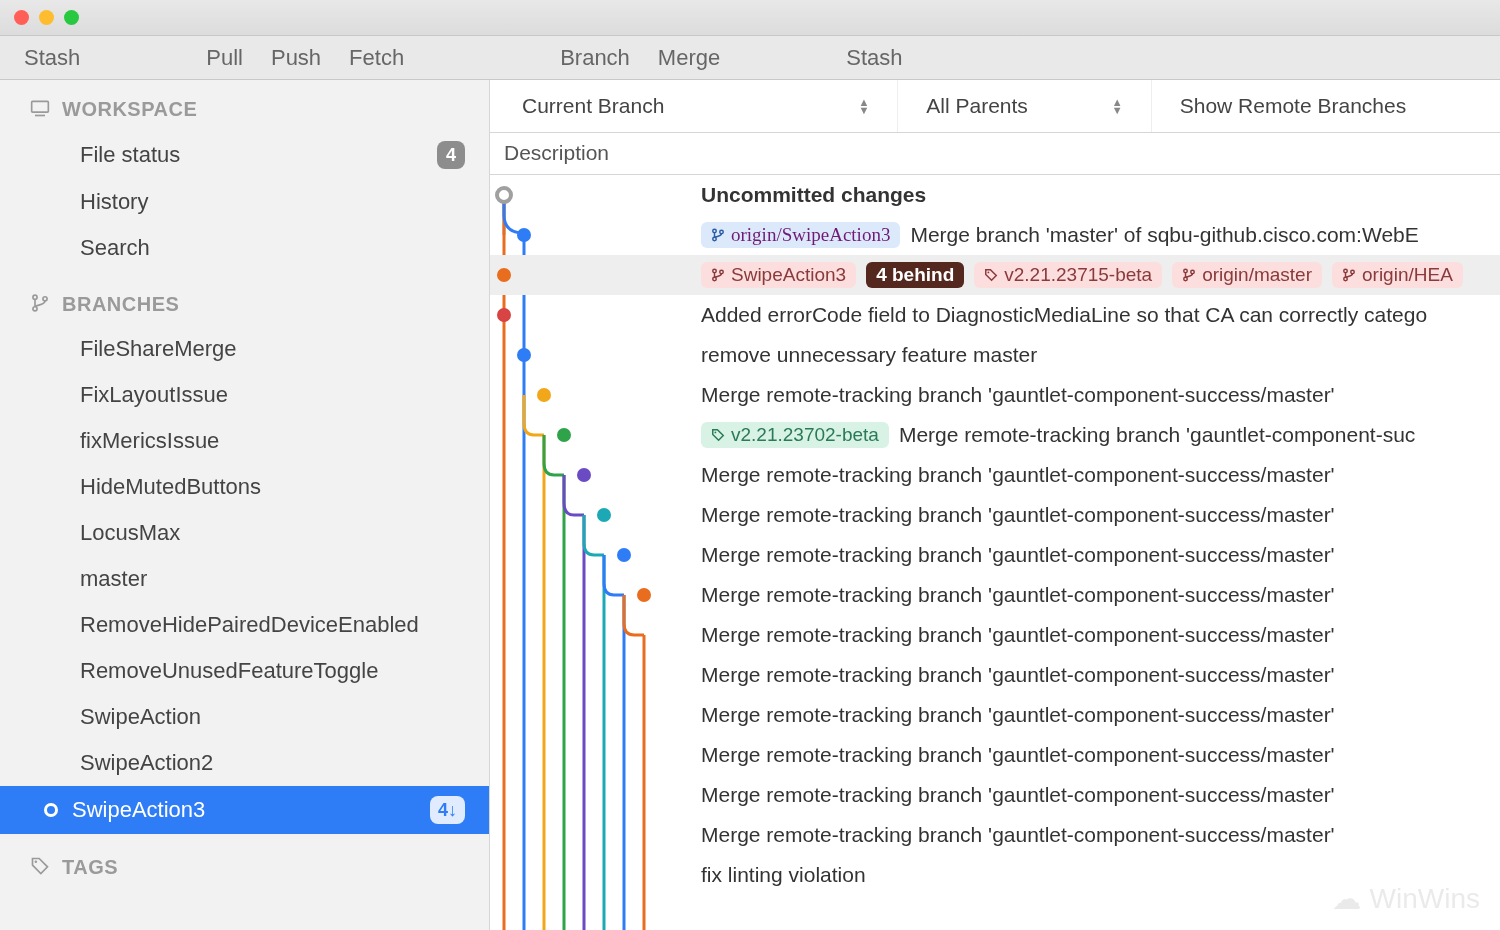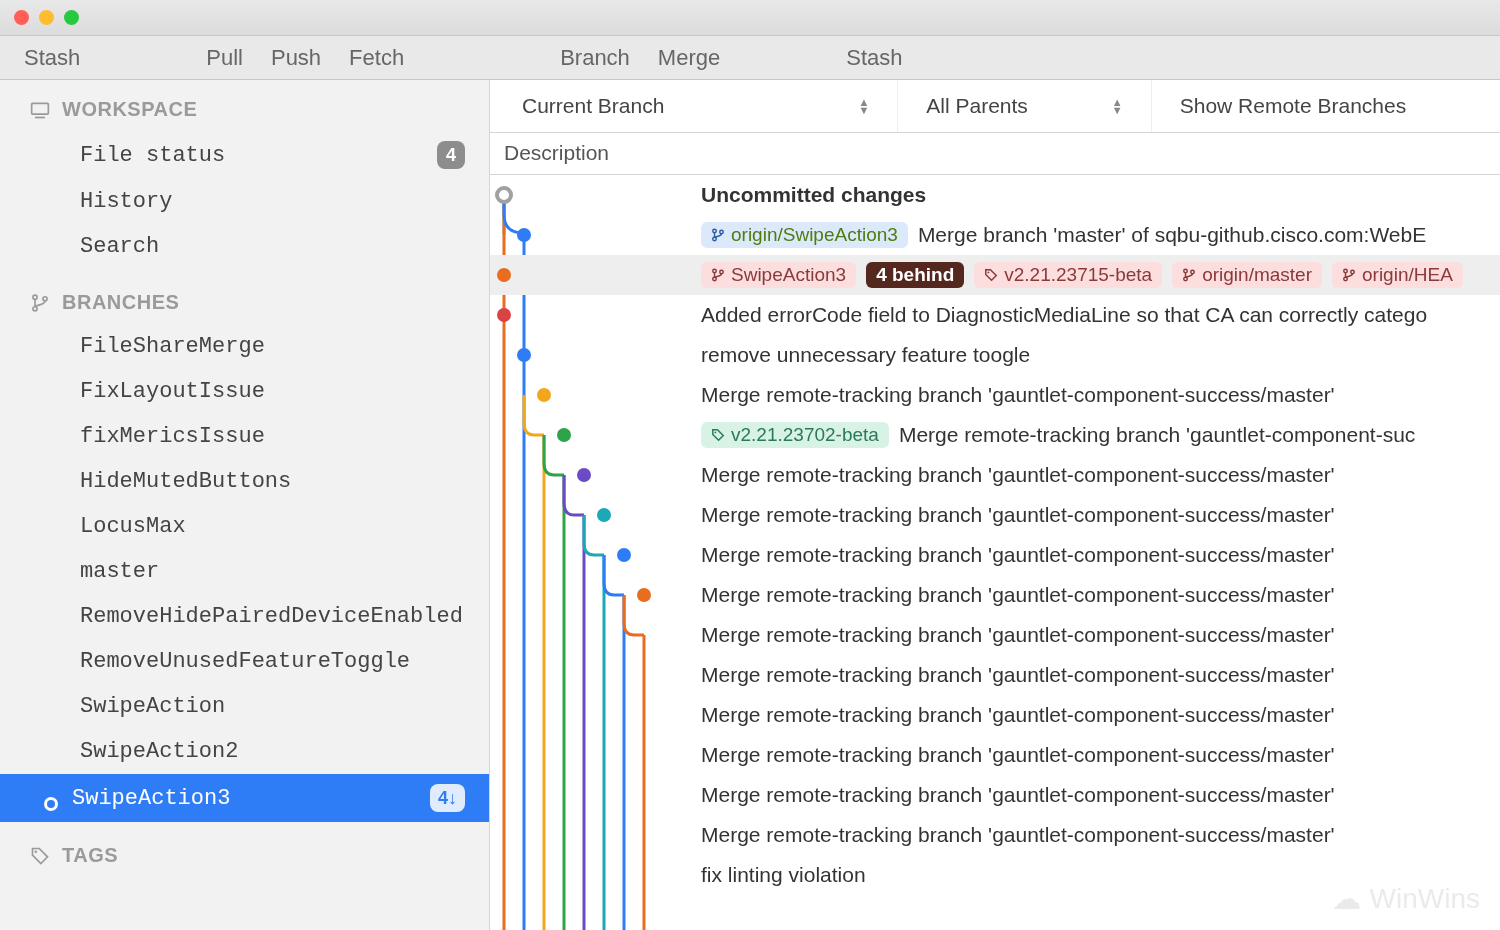--- a/index.html
+++ b/index.html
@@ -21,30 +21,30 @@
     font-size: 22px; color:#666;
   }
   .menubar .mi { cursor:default; }
   .content { display:flex; height: calc(930px - 36px - 44px); }
   .sidebar {
     width: 490px; background:#f2f2f2; border-right:1px solid #d6d6d6;
     overflow:hidden;
   }
   .section { padding: 18px 0 4px 0; }
   .sec-head {
-    display:flex; align-items:center; gap:12px; padding: 0 20px 10px 30px;
+    display:flex; align-items:flex-start; gap:12px; padding: 0 20px 10px 30px;
     color:#9a9a9a; font-weight:600; font-size:20px; letter-spacing:0.5px;
   }
   .sec-head svg { flex:0 0 auto; }
   .sb-item {
     display:flex; align-items:center; justify-content:space-between;
     padding: 10px 24px 10px 80px; font-size:22px; color:#444;
   }
   .sb-item.active { background:#2f7df6; color:#fff; }
-  .sb-item .left { display:flex; align-items:flex-end; gap:14px;font-family:Liberation Mono, monospace; }
+  .sb-item .left { display:flex; align-items:center; gap:14px; }
   .badge {
     background:#8d8d8d; color:#fff; border-radius:8px;
     min-width:28px; height:28px; display:flex; align-items:center; justify-content:center;
     font-size:18px; font-weight:600; padding:0 8px;
   }
   .sb-item.active .badge { background:#fff; color:#2f7df6; opacity:0.85;}
   .active-dot {
     width:14px; height:14px; border:3px solid #fff; border-radius:50%;
     background:transparent; flex:0 0 auto;
   }
@@ -67,21 +67,21 @@
     padding-left:0;
     gap:39px;
   }
   .row.selected { background:#eeeeee; }
   .graphcell { width:172px; height:40px; flex:0 0 auto; }
   .desc { display:flex; align-items:center; gap:10px; flex-wrap:nowrap; overflow:hidden; white-space:nowrap;}
   .pill {
     display:inline-flex; align-items:center; gap:6px;
     border-radius:6px; padding:2px 10px; font-size:19px; font-weight:500;
   }
-  .pill-blue { background:#dce9fb; color:#4d7c0f;}
+  .pill-blue { background:#dce9fb; color:#701a75;font-family:Liberation Serif, serif;}
   .pill-pink { background:#fcdede; color:#8a3a3a;}
   .pill-dark { background:#55281f; color:#fff; font-weight:600;}
   .pill-green { background:#d8f2e6; color:#2a7a56;}
   svg.graph { display:block; }
   .ic { width:20px; height:20px; }
   .watermark {
     position:absolute; right:20px; bottom:14px; color:#ddd; font-size:28px;
     display:flex; align-items:center; gap:8px; opacity:0.6;
   }
   .watermark .wm-ic { font-size:30px; }
@@ -349,21 +349,21 @@
             <span>Added errorCode field to DiagnosticMediaLine so that CA can correctly catego</span>
           </div>
         </div>
         <div class="row" style="position: relative;">
           <div class="graphcell">
             <svg class="graph" width="172" height="40" style="position:relative;z-index:2">
               <circle cx="34" cy="20" r="7" fill="#2f7df6"></circle>
             </svg>
           </div>
           <div class="desc">
-            <span>remove unnecessary feature toogle</span>
+            <span>remove unnecessary feature master</span>
           </div>
         </div>
         <div class="row" style="position: relative;">
           <div class="graphcell">
             <svg class="graph" width="172" height="40" style="position:relative;z-index:2">
               <circle cx="54" cy="20" r="7" fill="#f2a71b"></circle>
             </svg>
           </div>
           <div class="desc">
             <span>Merge remote-tracking branch 'gauntlet-component-success/master'</span>

